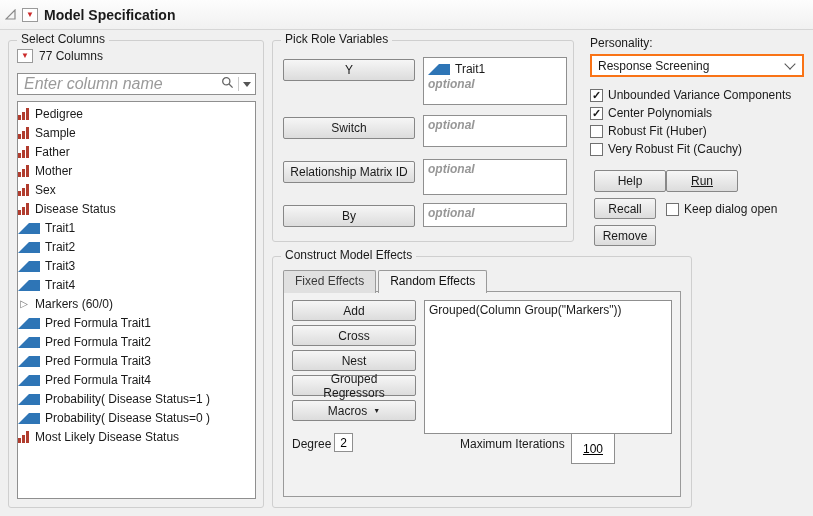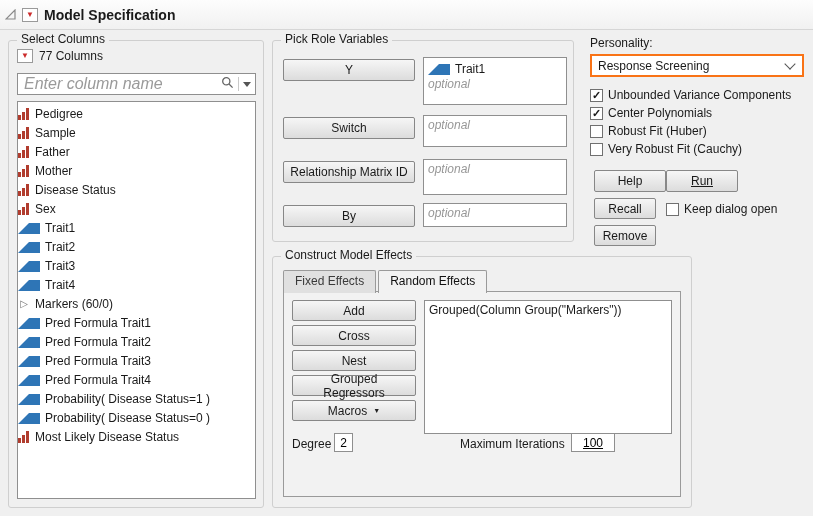--- a/index.html
+++ b/index.html
@@ -34,21 +34,21 @@
   .ic-continuous { width:0; height:0; flex:0 0 11px; border-left:11px solid transparent; border-bottom:11px solid #2e75b6; margin-top:1px; }
   .disc-tri { color:#777; font-size:10px; width:12px; flex:0 0 12px; text-align:center; }
 
   
   .jbtn { position:absolute; background:linear-gradient(#f6f6f6,#dcdcdc); border:1px solid #878787; border-radius:2px; display:flex; align-items:center; justify-content:center; font-family:inherit; font-size:12px; box-sizing:border-box; color:#1a1a1a; }
 
   
   .role-btn { left:10px; width:132px; height:22px; }
   .rolebox { position:absolute; left:150px; width:144px; background:#fff; border:1px solid #8f8f8f; box-sizing:border-box; padding:2px 4px; overflow:hidden; }
   .roleval { display:flex; align-items:center; gap:5px; height:17px; }
-  .optional { color:#979797; font-style:italic; }
+  .optional { color:#979797; font-style:italic;font-weight:bold; }
 
   
   #personality { position:absolute; left:588px; top:36px; width:224px; }
   .pers-label { position:absolute; left:2px; top:0; }
   .combo { position:absolute; left:2px; top:18px; width:214px; height:23px; background:#fff; border:2px solid #f97316; box-sizing:border-box; display:flex; align-items:center; justify-content:space-between; padding:0 8px 0 6px; }
   .chevron { width:7px; height:7px; border-right:1.5px solid #555; border-bottom:1.5px solid #555; transform:rotate(45deg); margin-top:-4px; }
   .cbrow { position:absolute; left:2px; display:flex; align-items:center; gap:5px; white-space:nowrap; }
   .cb { width:13px; height:13px; background:#fff; border:1px solid #707070; box-sizing:border-box; display:inline-flex; align-items:center; justify-content:center; font-size:11px; font-weight:bold; color:#1a1a1a; line-height:1; flex:0 0 13px; }
 
   
@@ -111,25 +111,25 @@
       <div class="colitem">
           <span class="ic ic-nominal"></span>
           <span>Father</span>
         </div>
       <div class="colitem">
           <span class="ic ic-nominal"></span>
           <span>Mother</span>
         </div>
       <div class="colitem">
           <span class="ic ic-nominal"></span>
+          <span>Sex</span>
+        </div>
+      <div class="colitem">
+          <span class="ic ic-nominal"></span>
           <span>Disease Status</span>
-        </div>
-      <div class="colitem">
-          <span class="ic ic-nominal"></span>
-          <span>Sex</span>
         </div>
       <div class="colitem">
           <span class="ic ic-continuous"></span>
           <span>Trait1</span>
         </div>
       <div class="colitem">
           <span class="ic ic-continuous"></span>
           <span>Trait2</span>
         </div>
       <div class="colitem">
@@ -258,17 +258,17 @@
       </button>
 
       <div class="effects-box">
         <div>Grouped(Column Group("Markers"))</div>
       </div>
 
       <span class="inline-label" style="left:8px; top:145px;">Degree</span>
       <input class="numin" style="left: 50px; top: 141px; width: 19px; height: 19px;" value="2">
 
       <span class="inline-label" style="left:176px; top:145px;">Maximum Iterations</span>
-      <input class="numin" style="left: 287px; top: 141px; width: 44px; height: 19px; text-decoration: underline;" value="100">
+      <input class="numin" style="left: 287px; top: 141px; width: 44px; height: 31px; text-decoration: underline;" value="100">
     </div>
   </div>
 
 </div>
 
 </body></html>

